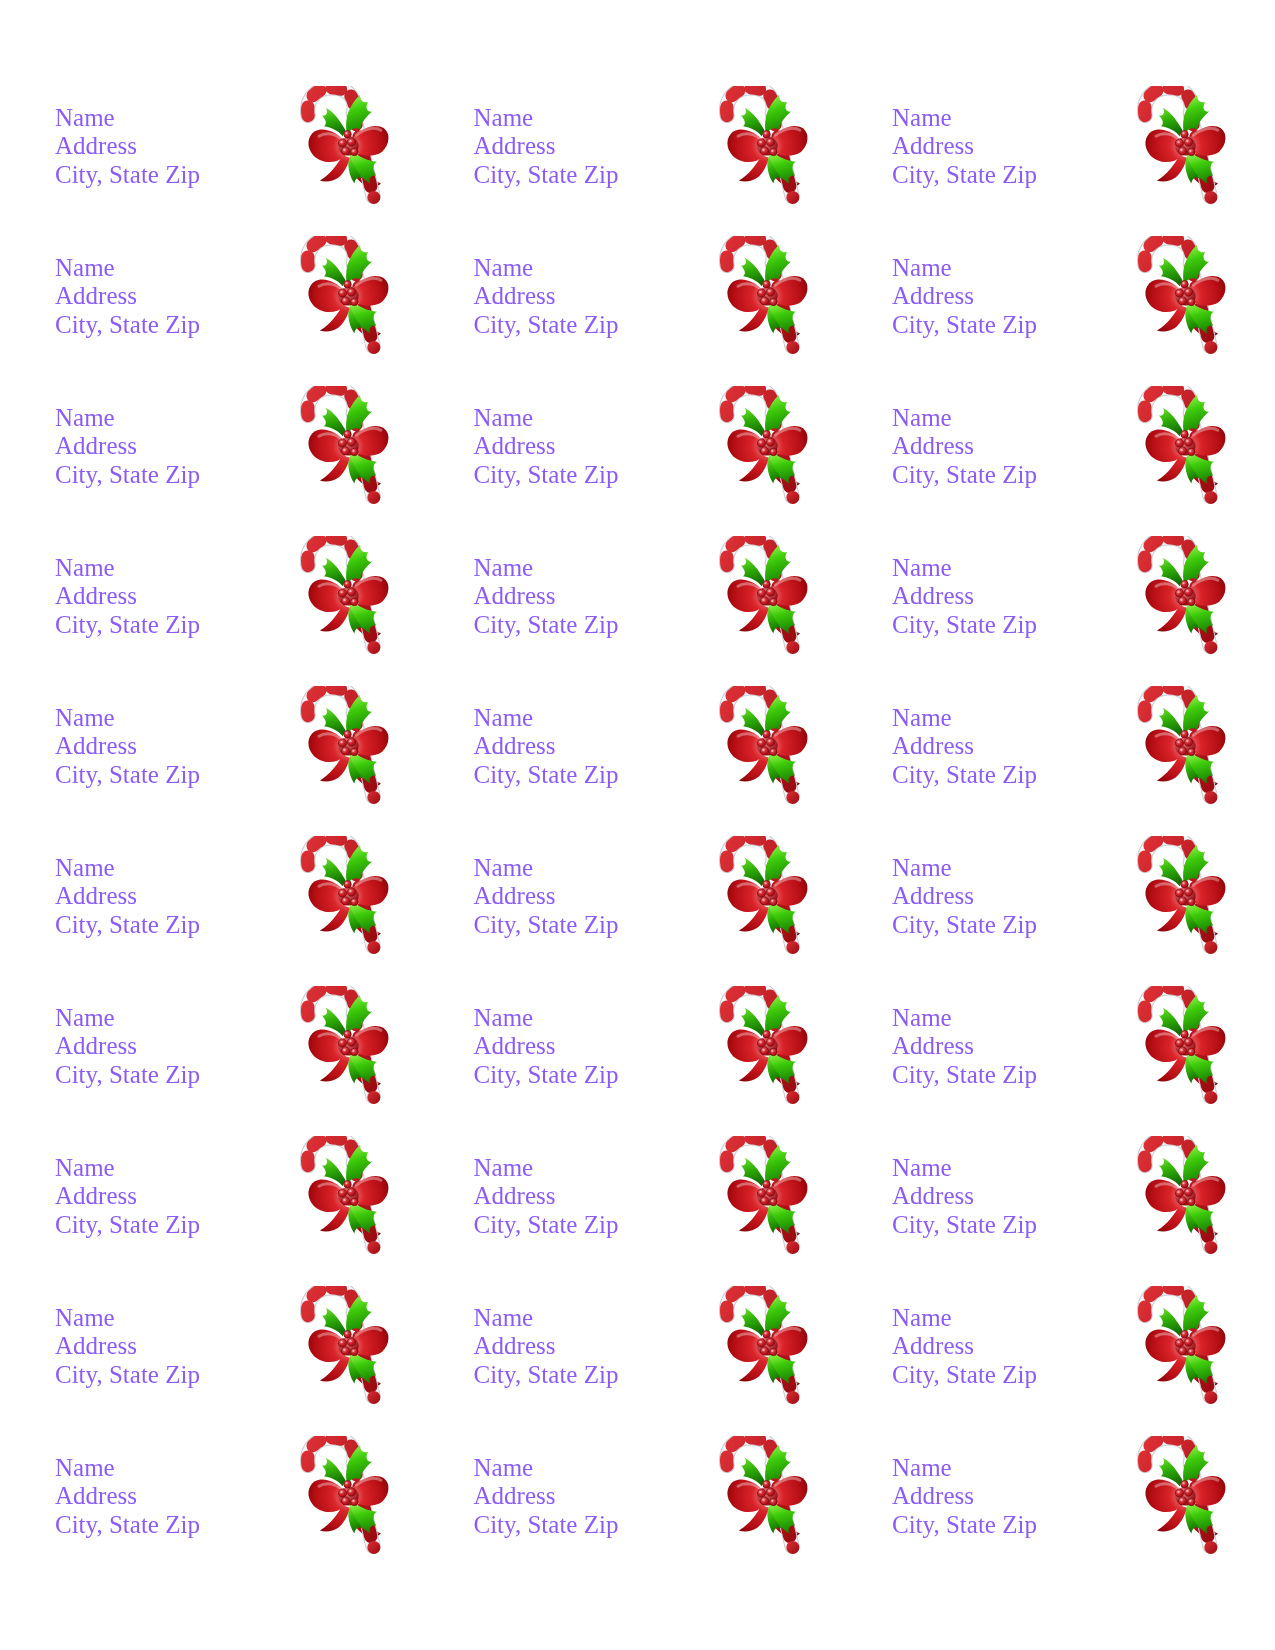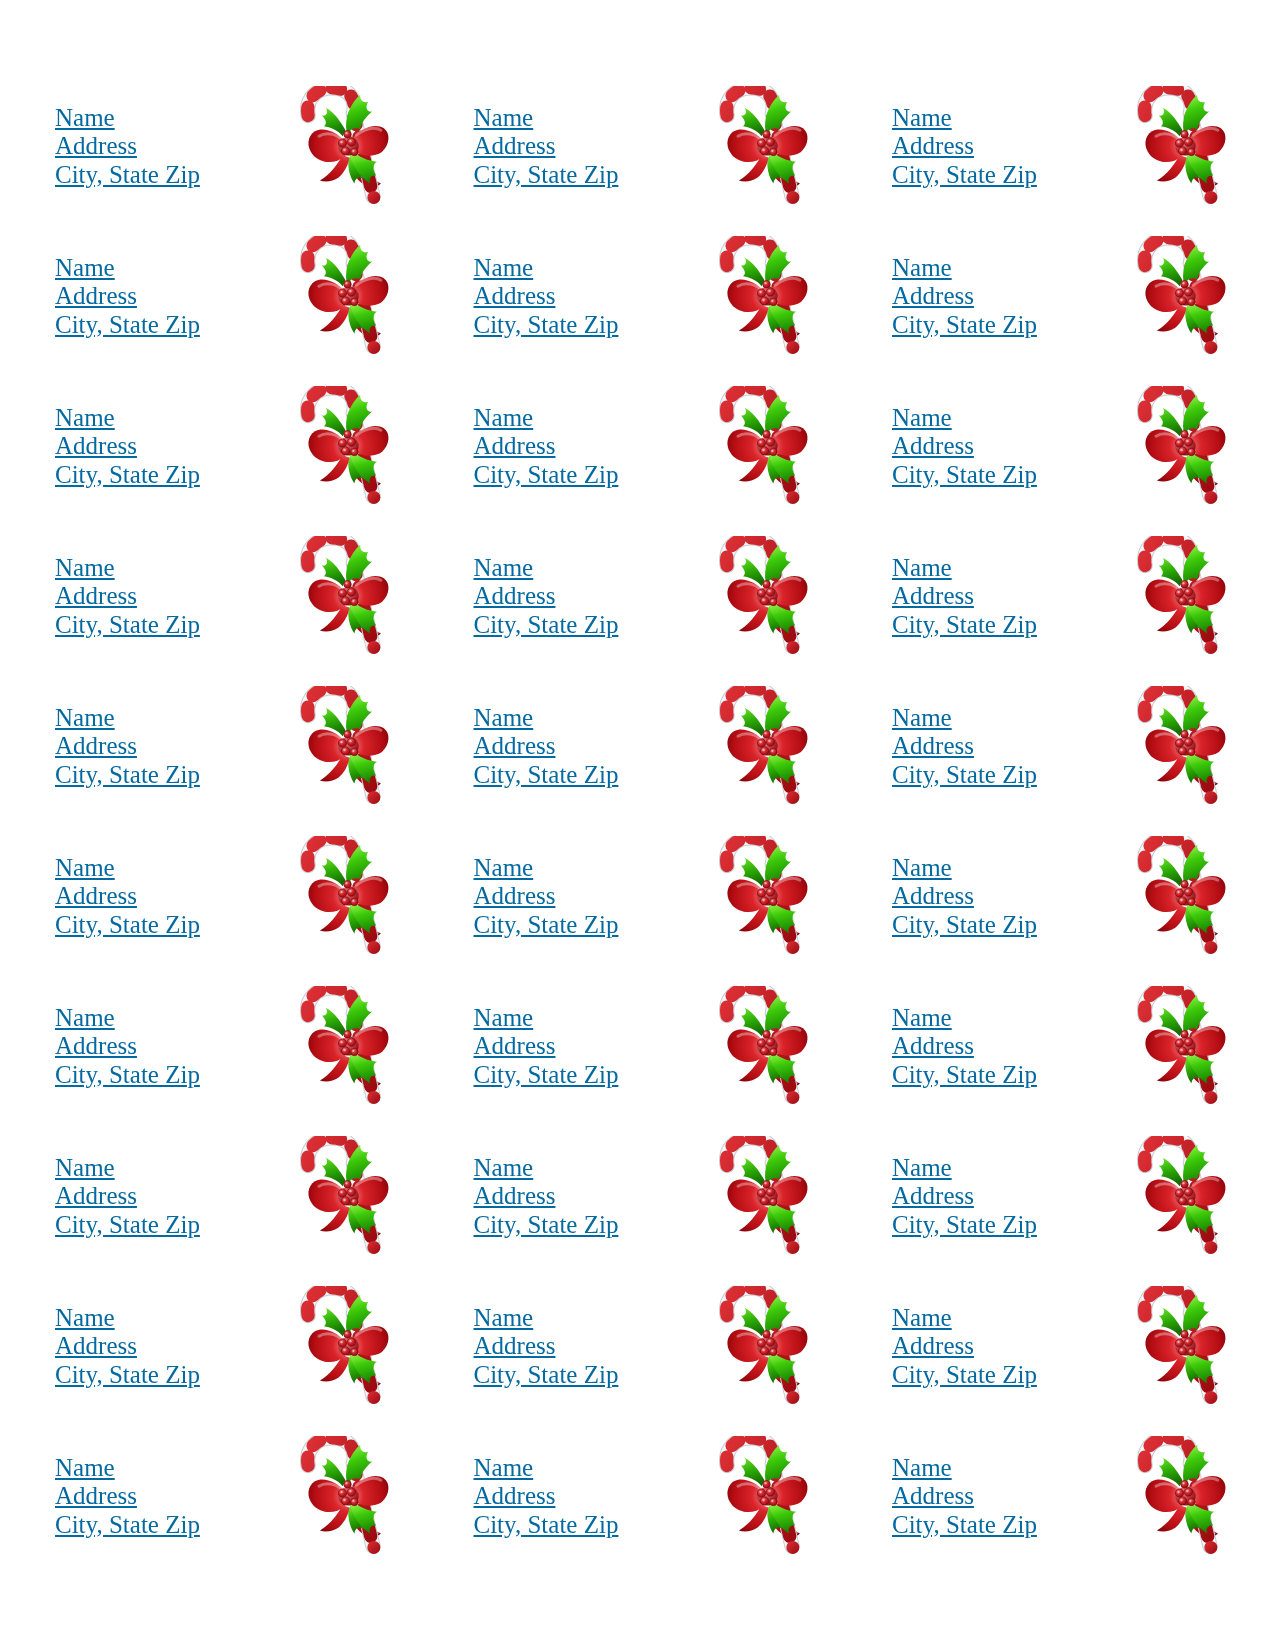--- a/index.html
+++ b/index.html
@@ -19,23 +19,22 @@
     grid-template-columns: repeat(3, 418.5px);
     grid-auto-rows: 150px;
   }
   .label { position: relative; }
   .label-text {
     position: absolute;
     left: 55px;
     top: 19px;
     font-size: 25px;
     line-height: 28.4px;
-    color: #0369a1;
+    color: #8b5cf6;
     white-space: nowrap;
-    text-decoration: underline;
   }
   .cane {
     position: absolute;
     left: 300px;
     top: 1px;
     width: 91px;
     height: 125px;
   }
   .defs-holder { position: absolute; width: 0; height: 0; overflow: hidden; }
 </style>

